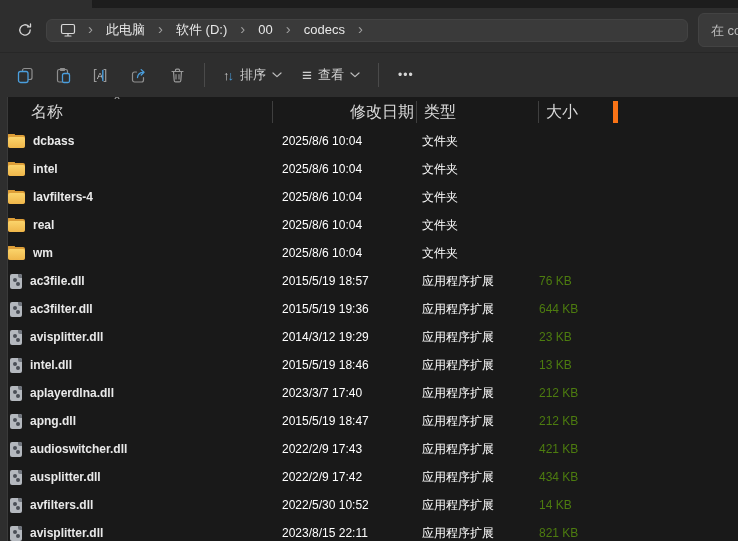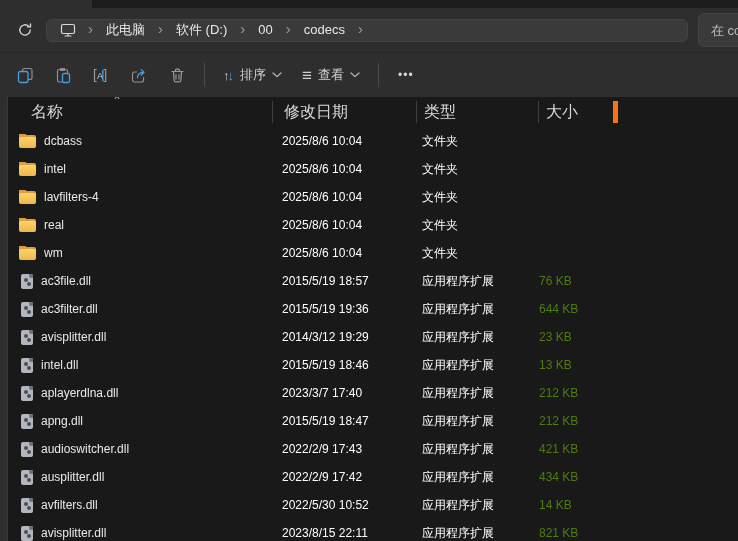--- a/index.html
+++ b/index.html
@@ -63,31 +63,31 @@
   
   .content { display:flex; height:444px; }
   .left-strip { width:8px; background:#2e2e2e; border-right:1px solid #3a3a3a; flex-shrink:0; }
   .pane { flex:1; background:#191919; position:relative; overflow:hidden; }
   .grid-row { display:grid; grid-template-columns:265px 144px 122px 79px 1fr; align-items:center; }
   
   .lheader { height:30px; position:relative; }
   .hcell { height:22px; display:flex; align-items:center; color:#d8d8d8; font-size:16px; cursor:pointer; }
   .hcell .htxt { padding:0 2px; }
   .hcell.h-name  { padding-left:21px; border-right:1px solid #3f3f3f; }
-  .hcell.h-date  { padding-left:9px;  border-right:1px solid #3f3f3f; }
+  .hcell.h-date  { padding-left:9px;  border-right:1px solid #3f3f3f;justify-content:flex-end; }
   .hcell.h-type  { padding-left:5px;  border-right:1px solid #3f3f3f; }
   .hcell.h-size  { padding-left:5px;  border-right:5px solid #f97316; }
   .sort-caret {
     position:absolute; left:106px; top:-2px; color:#b9b9b9; font-size:10px;
     font-family:"DejaVu Sans Mono",monospace;
   }
   
   .row { height:28px; cursor:default; }
   .cell { overflow:hidden; white-space:nowrap; }
-  .c-name { display:flex; align-items:center; padding-left:11px; gap:8px; color:#e9e9e9; }
+  .c-name { display:flex; align-items:center; gap:8px; color:#e9e9e9;font-weight:bold; }
   .c-date, .c-type { color:#ffffff; }
   .c-date { padding-left:9px; } .c-type { padding-left:5px; }
   .c-size { color:#4d7c0f; text-align:left; padding-right:9px; }
   
   .ic { flex-shrink:0; position:relative; }
   .icon-folder { width:17px; height:14px; }
   .icon-folder .back {
     position:absolute; left:0; right:0; top:1px; bottom:0;
     background:#dd9e38; border-radius:2px;
   }

